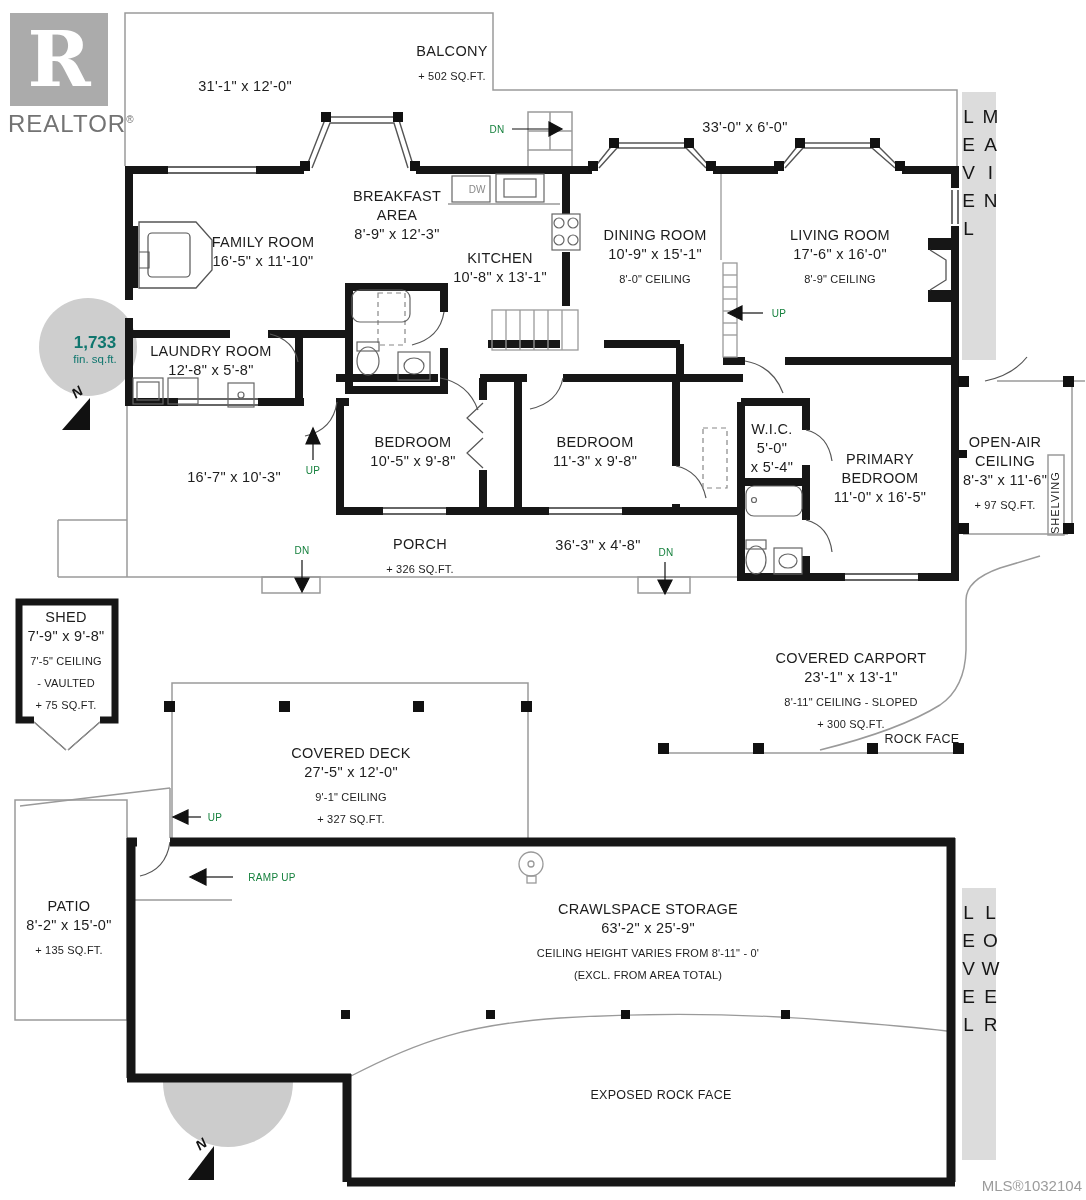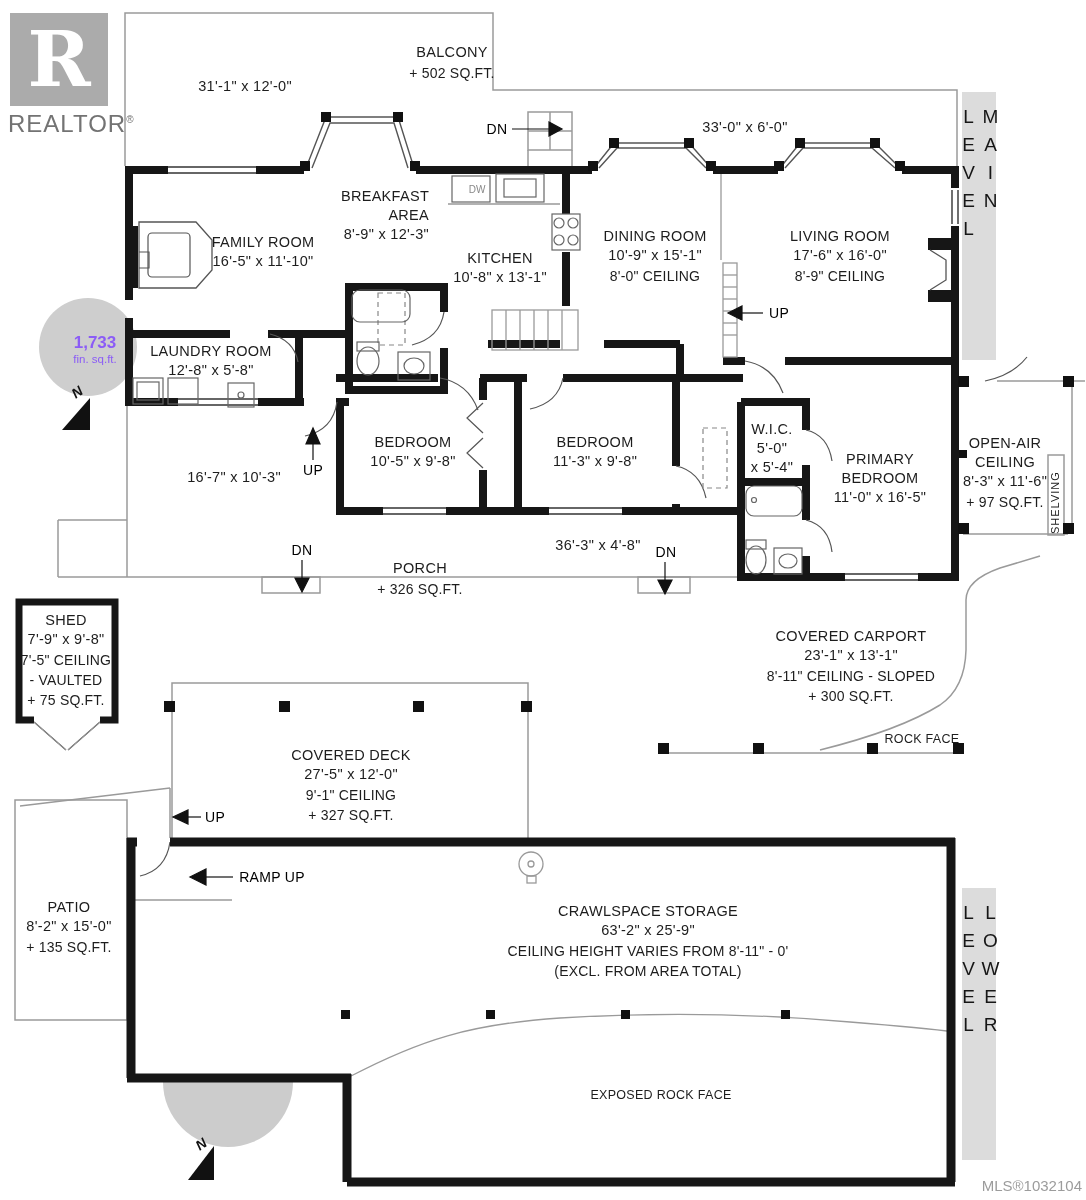--- a/index.html
+++ b/index.html
@@ -2,41 +2,41 @@
 <html><head>
 <meta charset="utf-8">
 <style>
   html,body{margin:0;padding:0;background:#fff;}
   #plan{position:relative;width:1086px;height:1200px;background:#fff;
         font-family:"Liberation Sans",sans-serif;overflow:hidden;}
   svg.linework{position:absolute;left:0;top:0;}
   .lbl{position:absolute;transform:translate(-50%,-50%);text-align:center;
        color:#1d1d1d;line-height:1.3;white-space:nowrap;z-index:5;}
   .lbl .ln-main{font-size:14.5px;letter-spacing:.3px;}
-  .lbl .ln-sub{font-size:14px;margin-top:2px;letter-spacing:.2px;}
+  .lbl .ln-sub{font-size:11px;margin-top:8px;letter-spacing:.2px;}
   .lbl.sm .ln-main{font-size:12.5px;}
-  .nav-lbl{position:absolute;transform:translate(-50%,-50%);font-size:14px;
-       color:#000000;z-index:5;letter-spacing:.3px;}
+  .nav-lbl{position:absolute;transform:translate(-50%,-50%);font-size:10px;
+       color:#15803d;z-index:5;letter-spacing:.3px;}
   .dw-lbl{position:absolute;transform:translate(-50%,-50%);font-size:10px;
        color:#888;z-index:5;padding-left:12px;}
   .shelving-lbl{position:absolute;writing-mode:vertical-rl;transform:rotate(180deg);
        font-size:11px;color:#222;z-index:5;letter-spacing:1px;}
   .level-bar{position:absolute;left:962px;width:34px;background:#dcdcdc;
        color:#161616;writing-mode:vertical-rl;text-orientation:upright;
        font-size:19px;letter-spacing:7px;display:flex;align-items:center;
        justify-content:flex-start;padding-top:14px;box-sizing:border-box;z-index:4;}
   .logo-box{position:absolute;left:10px;top:13px;width:98px;height:93px;
        background:#ababab;display:flex;align-items:center;justify-content:center;z-index:5;}
   .logo-box span{font-family:"DejaVu Serif",serif;font-weight:bold;
        font-size:76px;color:#fff;line-height:1;}
   .logo-word{position:absolute;left:8px;top:110px;width:104px;text-align:left;
        font-size:24px;color:#737373;letter-spacing:1px;z-index:5;}
   .logo-word sup{font-size:10px;}
   .area-badge{position:absolute;left:95px;top:349px;transform:translate(-50%,-50%);
-       text-align:center;z-index:5;color:#8b5cf6;}
+       text-align:center;z-index:5;color:#0f766e;}
   .area-badge .val{font-size:17px;font-weight:bold;}
   .area-badge .unit{font-size:11.5px;}
   .compass-n{position:absolute;font-style:italic;font-weight:bold;font-size:14px;
        color:#111;z-index:6;}
   .mls{position:absolute;right:4px;top:1177px;font-size:15px;color:#9c9c9c;z-index:5;}
 </style>
 </head>
 <body>
 
 <div id="plan">
@@ -338,21 +338,21 @@
   <div class="lbl" style="left:245px;top:86px;">
       <div class="ln-main">31'-1" x 12'-0"</div>
     </div>
   <div class="lbl" style="left:745px;top:127px;">
       <div class="ln-main">33'-0" x 6'-0"</div>
     </div>
   <div class="lbl" style="left:263px;top:252px;">
       <div class="ln-main">FAMILY ROOM</div>
       <div class="ln-main">16'-5" x 11'-10"</div>
     </div>
-  <div class="lbl" style="left:385px;top:215px;text-align:right;">
+  <div class="lbl" style="left:397px;top:215px;">
       <div class="ln-main">BREAKFAST</div>
       <div class="ln-main">AREA</div>
       <div class="ln-main">8'-9" x 12'-3"</div>
     </div>
   <div class="lbl" style="left:500px;top:268px;">
       <div class="ln-main">KITCHEN</div>
       <div class="ln-main">10'-8" x 13'-1"</div>
     </div>
   <div class="lbl" style="left:655px;top:256px;">
       <div class="ln-main">DINING ROOM</div>
@@ -388,28 +388,28 @@
       <div class="ln-main">PRIMARY</div>
       <div class="ln-main">BEDROOM</div>
       <div class="ln-main">11'-0" x 16'-5"</div>
     </div>
   <div class="lbl" style="left:1005px;top:472px;">
       <div class="ln-main">OPEN-AIR</div>
       <div class="ln-main">CEILING</div>
       <div class="ln-main">8'-3" x 11'-6"</div>
       <div class="ln-sub">+ 97 SQ.FT.</div>
     </div>
-  <div class="lbl" style="left:420px;top:579px;">
+  <div class="lbl" style="left:420px;top:556px;">
       <div class="ln-main">PORCH</div>
       <div class="ln-sub">+ 326 SQ.FT.</div>
     </div>
   <div class="lbl" style="left:598px;top:545px;">
       <div class="ln-main">36'-3" x 4'-8"</div>
     </div>
-  <div class="lbl" style="left:851px;top:666px;">
+  <div class="lbl" style="left:851px;top:690px;">
       <div class="ln-main">COVERED CARPORT</div>
       <div class="ln-main">23'-1" x 13'-1"</div>
       <div class="ln-sub">8'-11" CEILING - SLOPED</div>
       <div class="ln-sub">+ 300 SQ.FT.</div>
     </div>
   <div class="lbl sm" style="left:922px;top:739px;">
       <div class="ln-main">ROCK FACE</div>
     </div>
   <div class="lbl" style="left:66px;top:660px;">
       <div class="ln-main">SHED</div>

